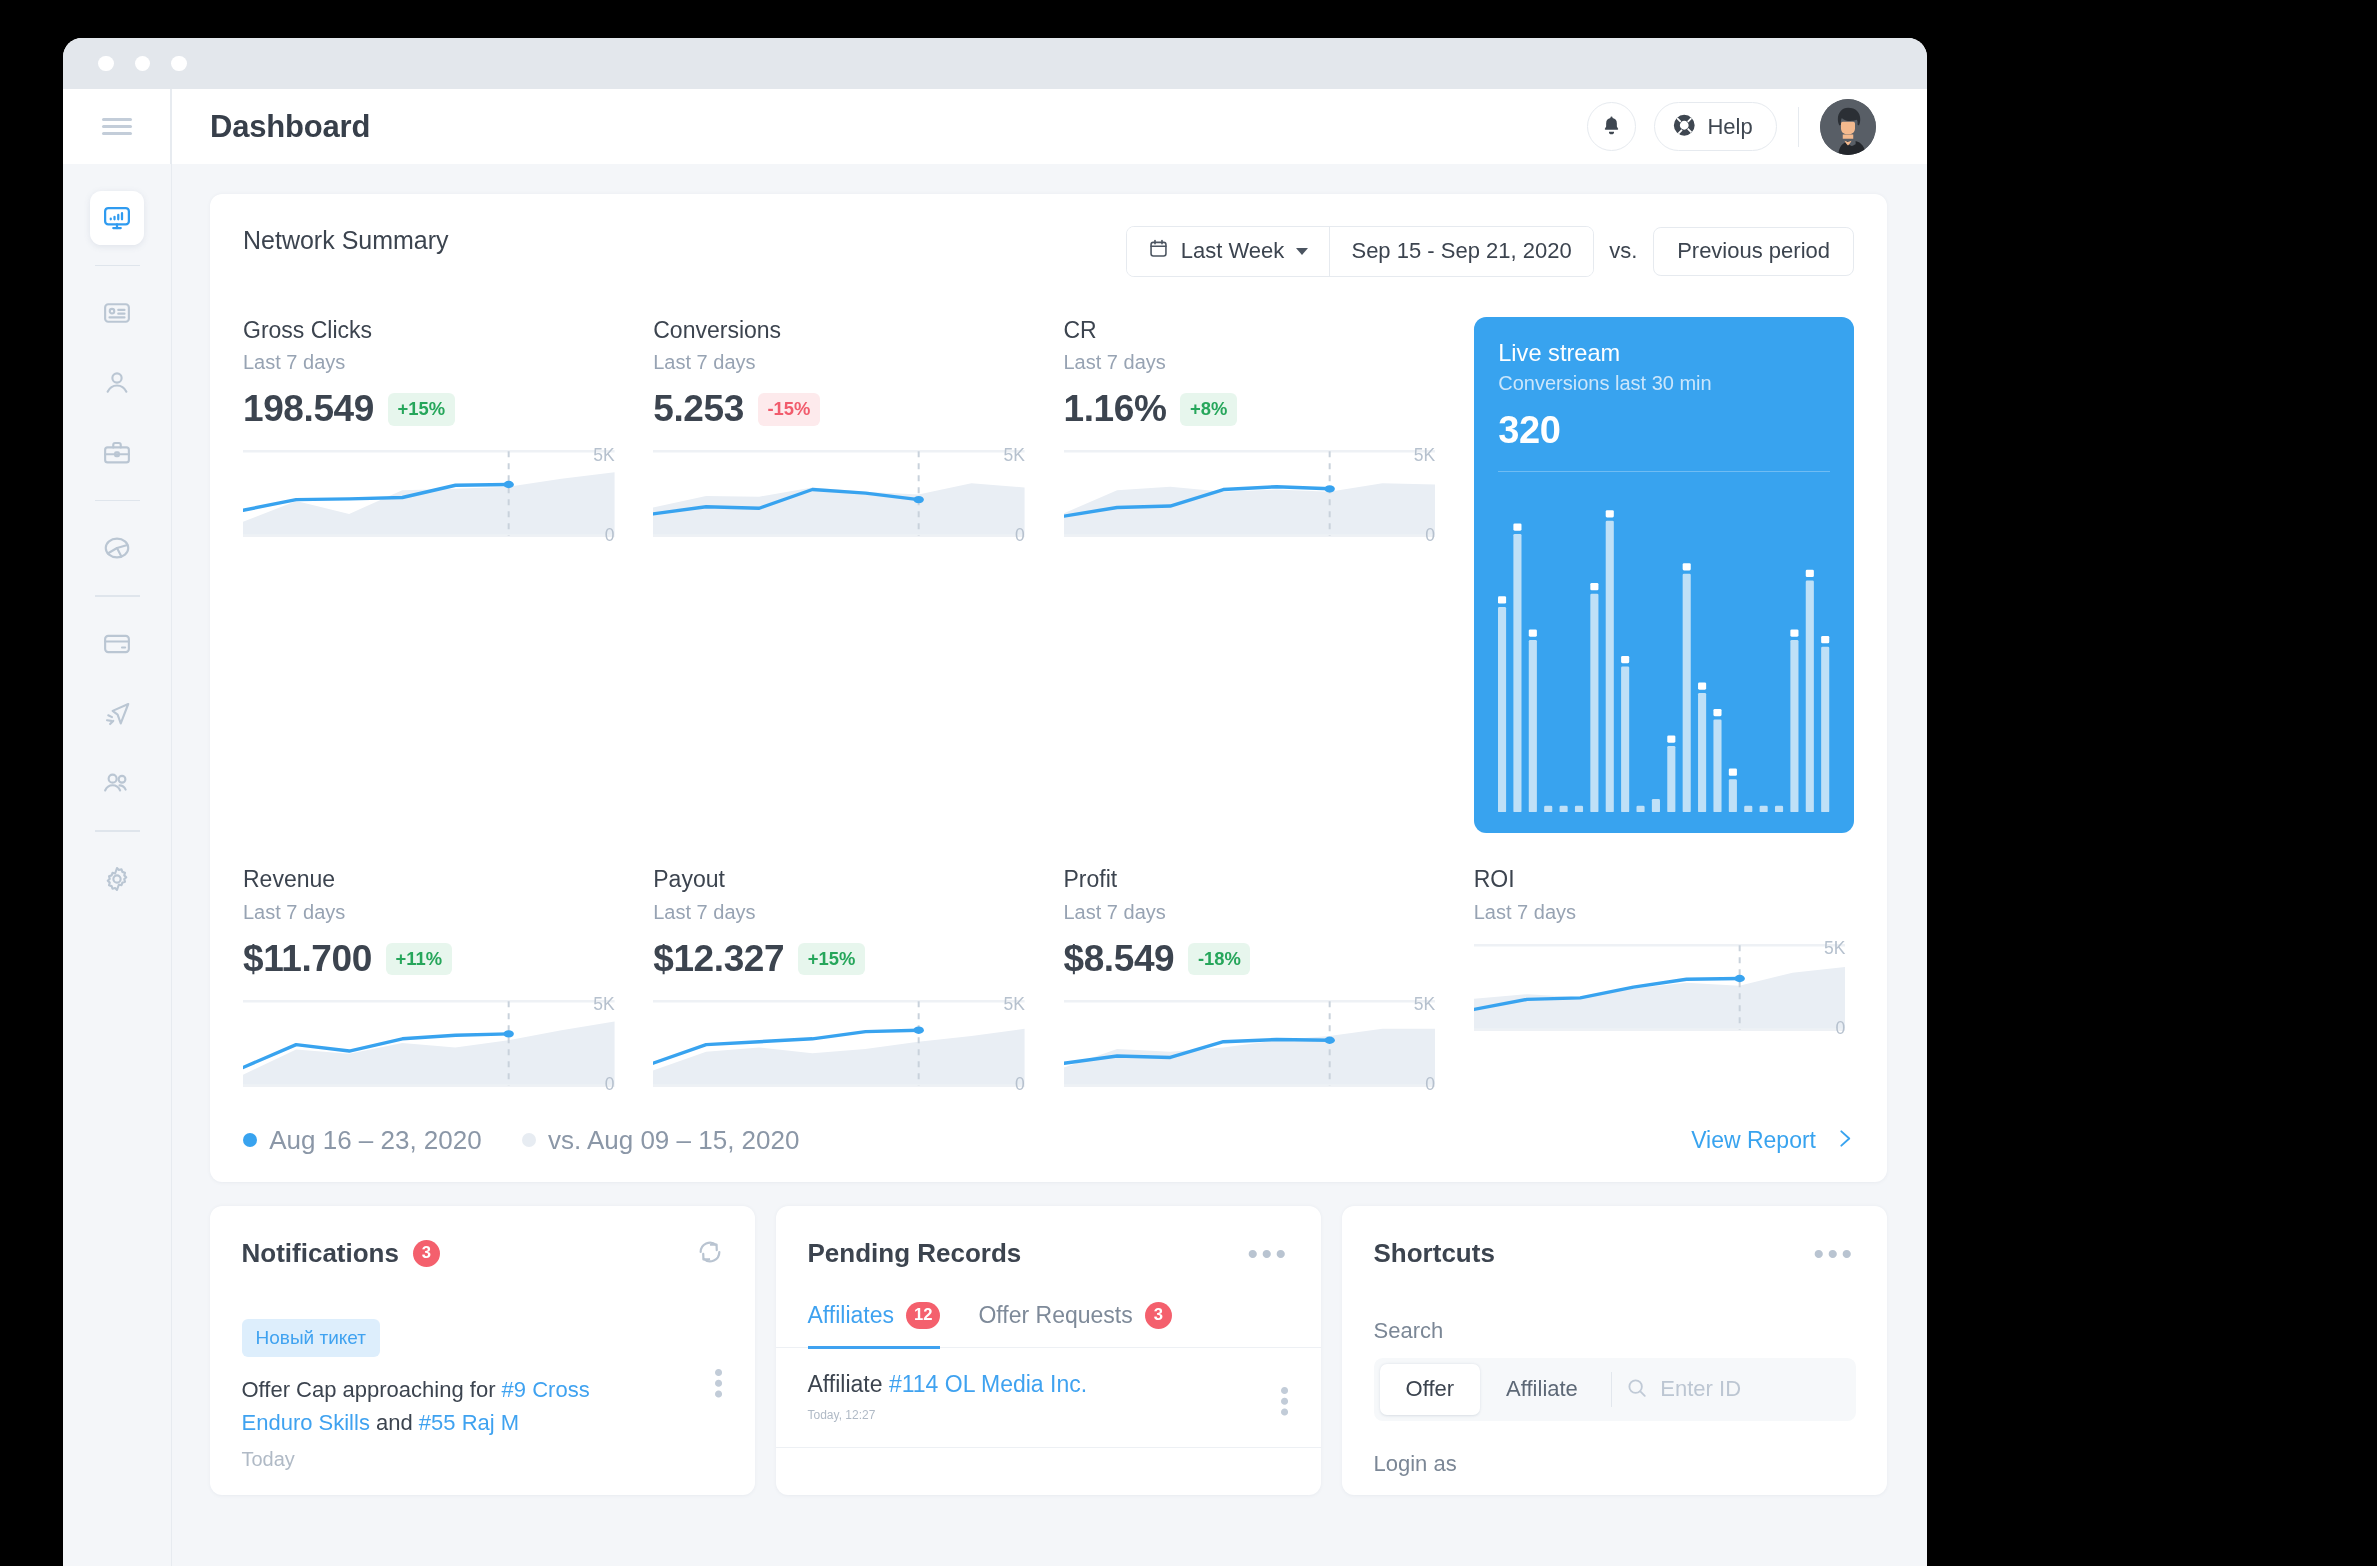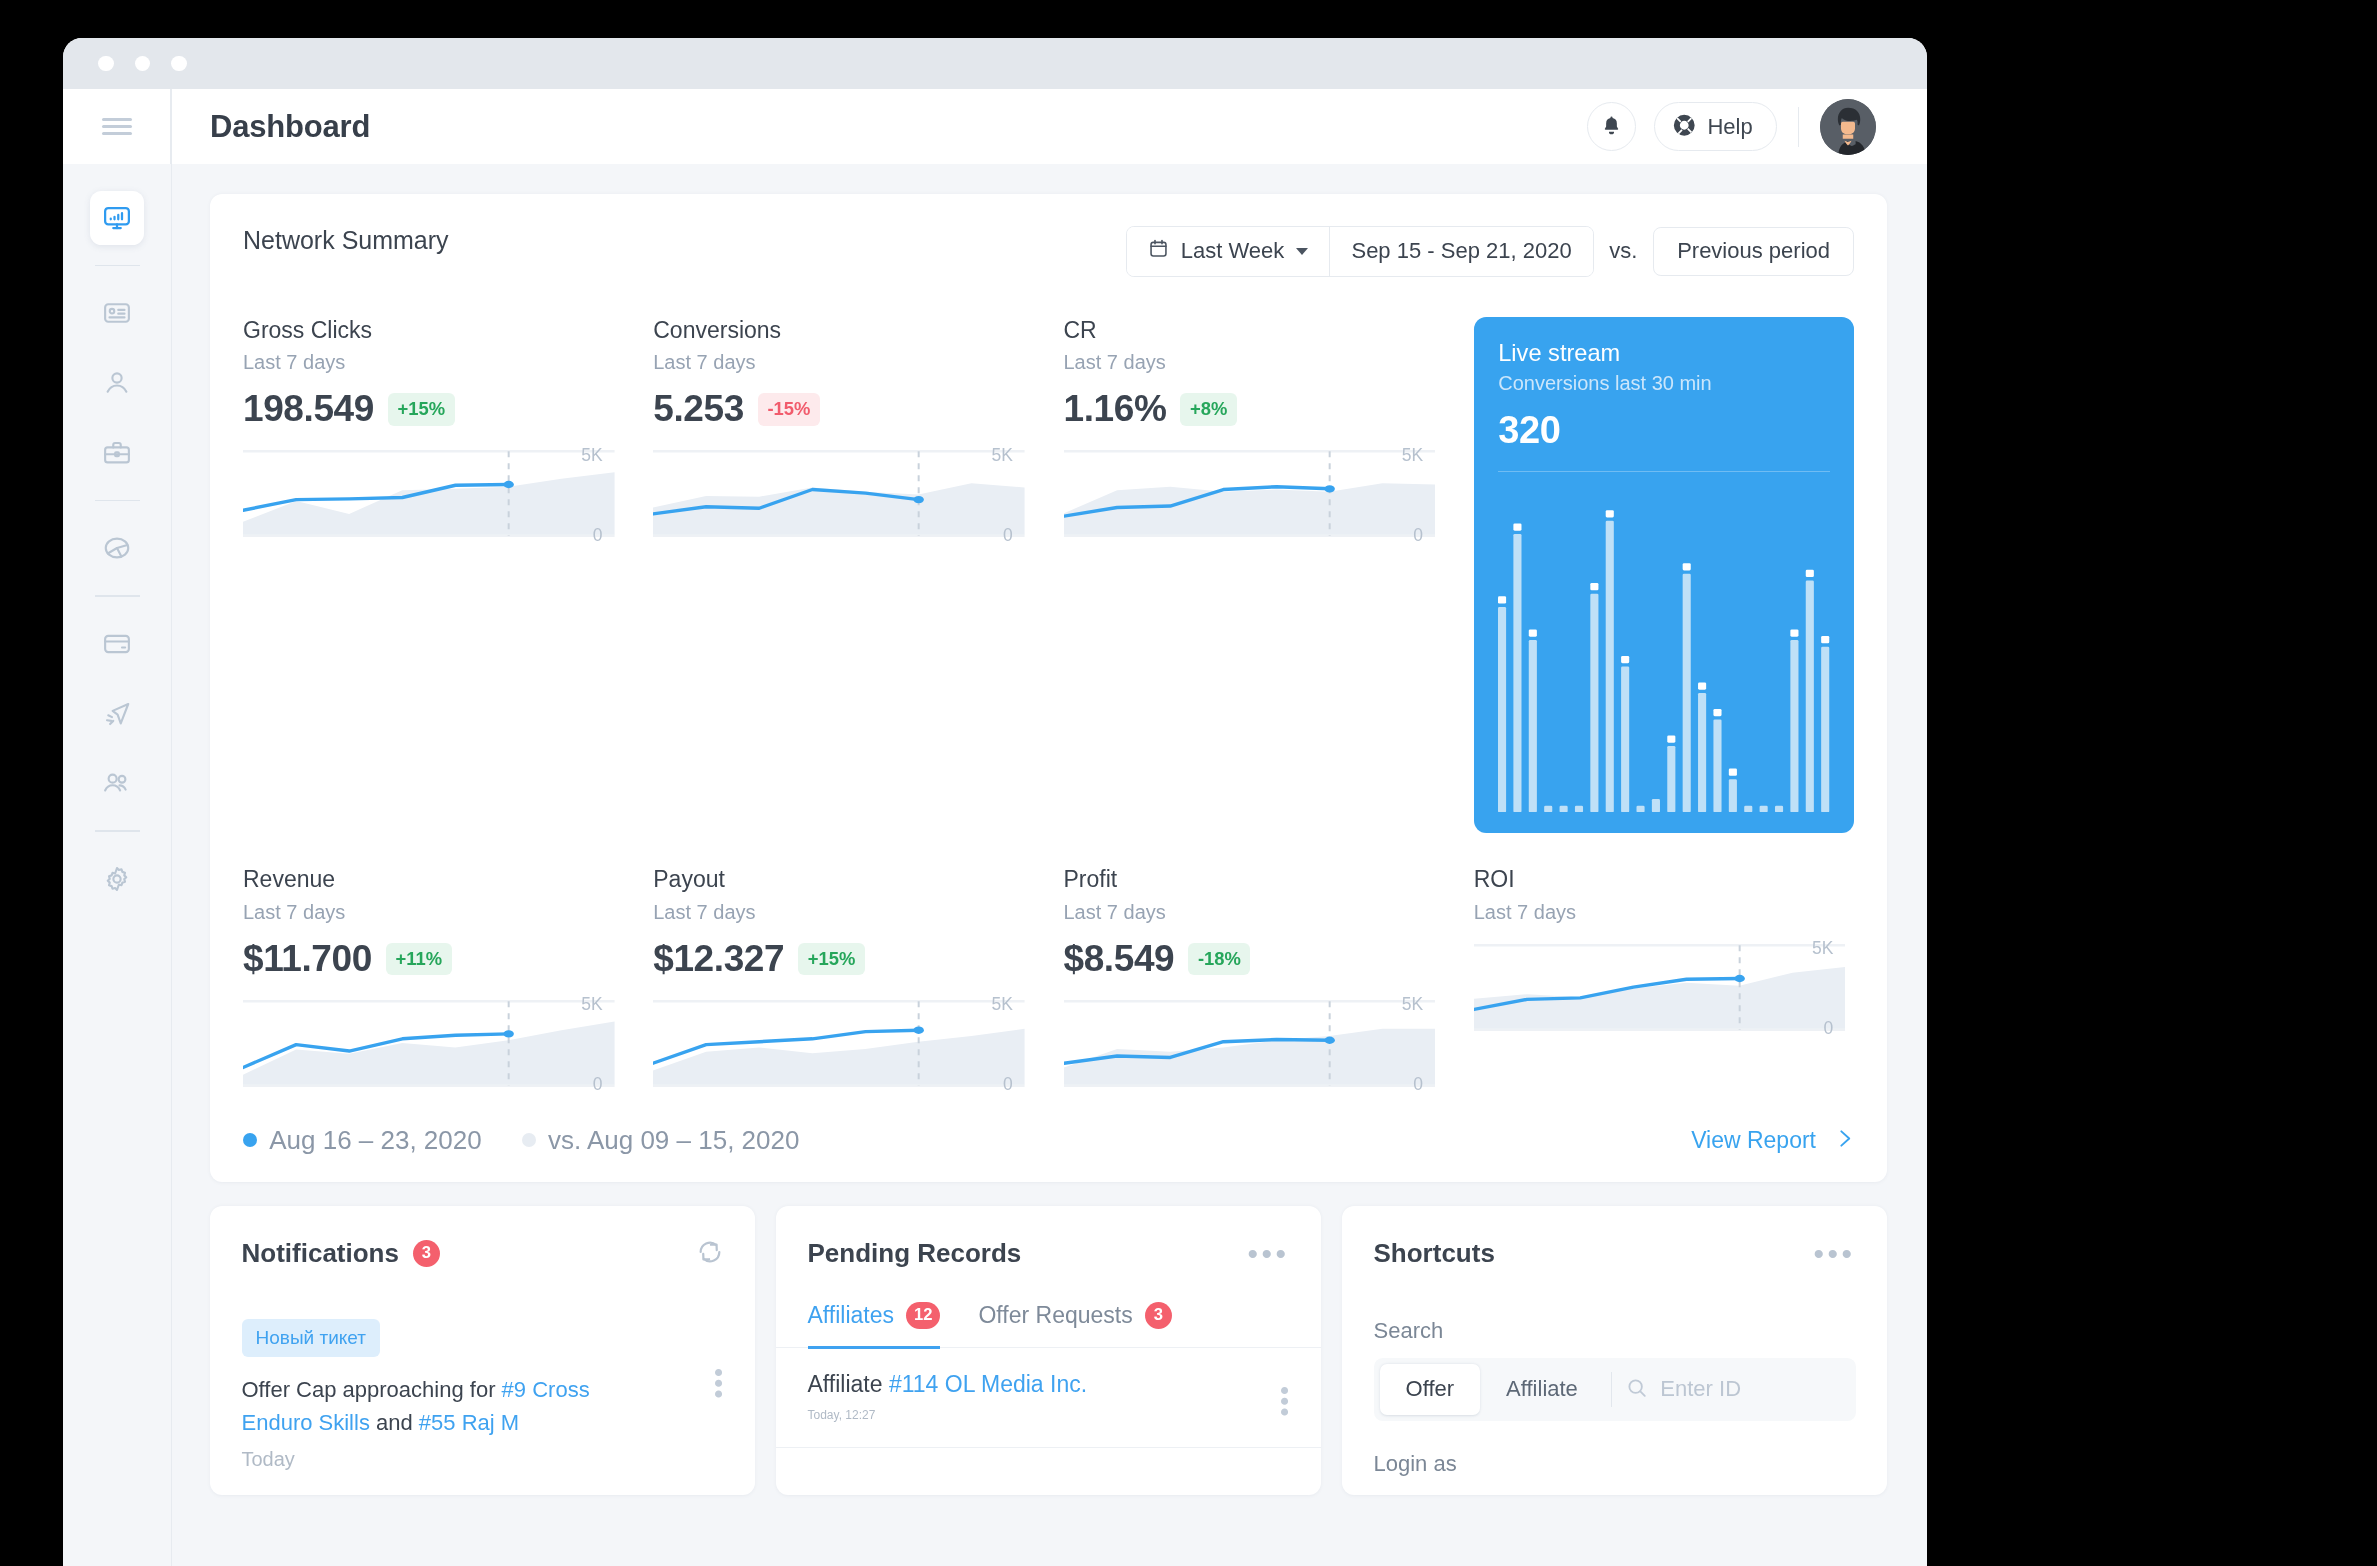--- a/index.html
+++ b/index.html
@@ -129,21 +129,21 @@
   .kpi-name { font-size: 23px; color: #3c444f; font-weight: 400; }
   .kpi-sub { font-size: 20px; color: #97a3b3; margin-top: 7.9px; }
   .kpi-valrow { display: flex; align-items: center; gap: 14px; margin-top: 14px; }
   .kpi-value { font-size: 37px; font-weight: 700; color: #3c444f; letter-spacing: -0.4px; }
   .kpi-badge { font-size: 18.4px; font-weight: 600; padding: 5.2px 9.6px; border-radius: 6.1px; }
   .badge-up { background: #e7f6ed; color: #26a65b; }
   .badge-down { background: #fdeaec; color: #f15b6c; }
   .spark-wrap { position: relative; margin-top: 19px; height: 91px; }
   .spark-wrap svg { display: block; width: 100%; height: 100%; }
   .axis-hi, .axis-lo {
-    position: absolute; right: 12px; font-size: 17.5px; color: #b6c1ce;
+    position: absolute; right: 0; font-size: 17.5px; color: #b6c1ce;
   }
   .axis-hi { top: -4.4px; }
   .axis-lo { bottom: -5.2px; }
 
   
   #live-card {
     background: #38a3ef; border-radius: 12.2px;
     padding: 23px 24.5px 21px 24.5px;
     display: flex; flex-direction: column;
     grid-row: span 1;

